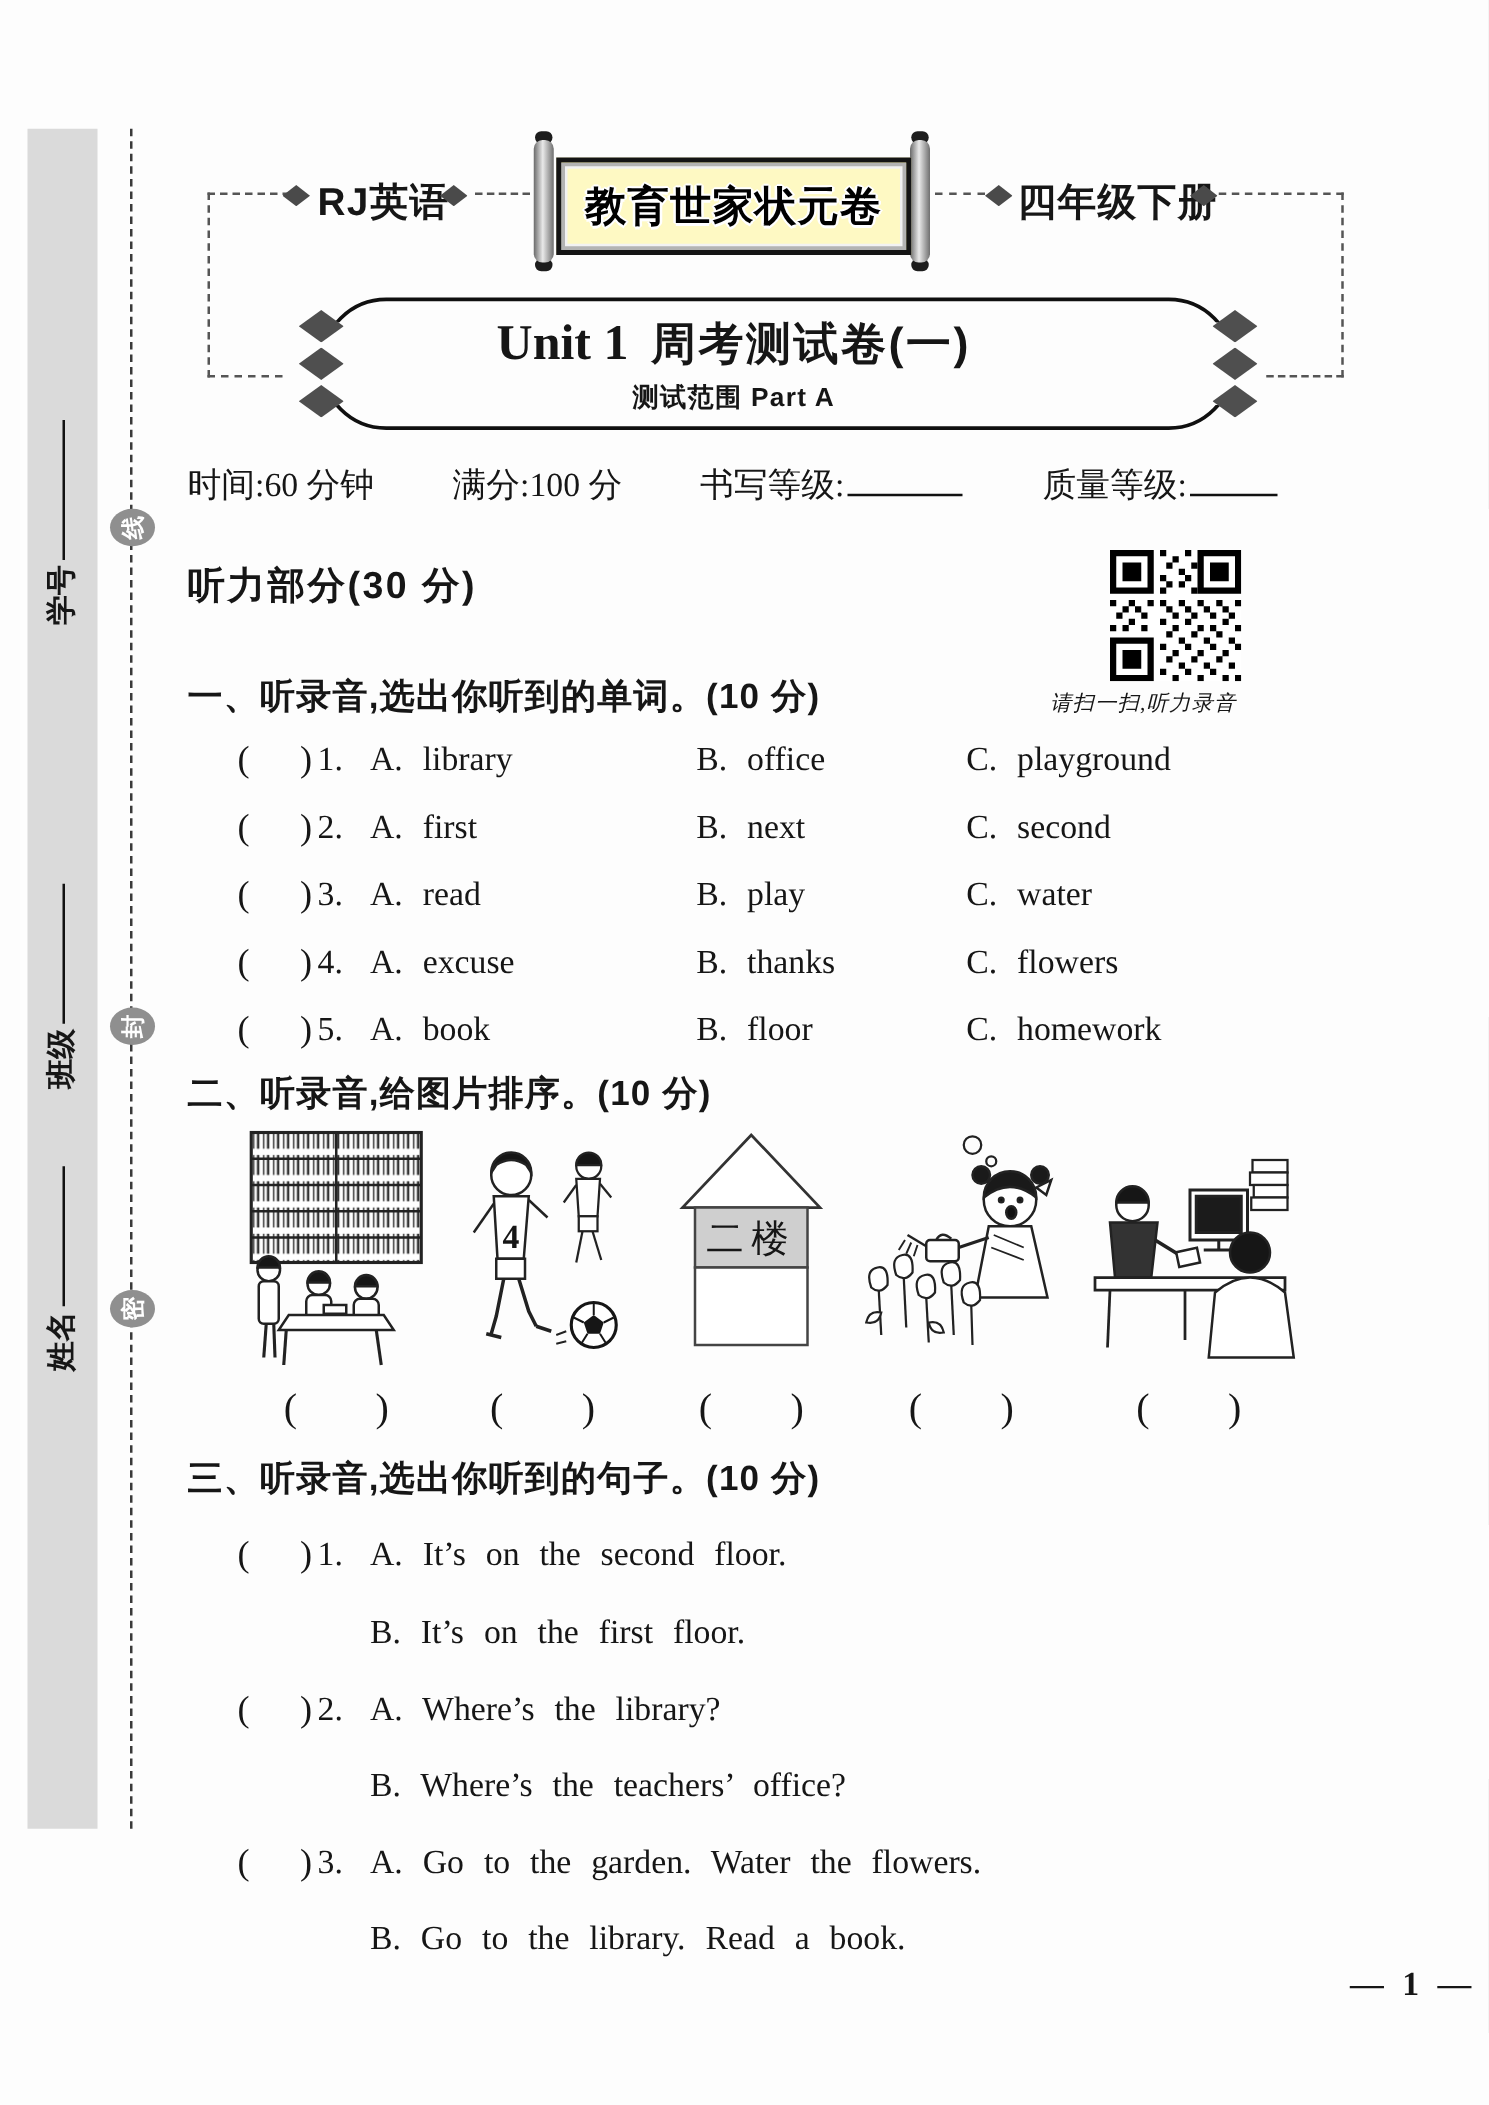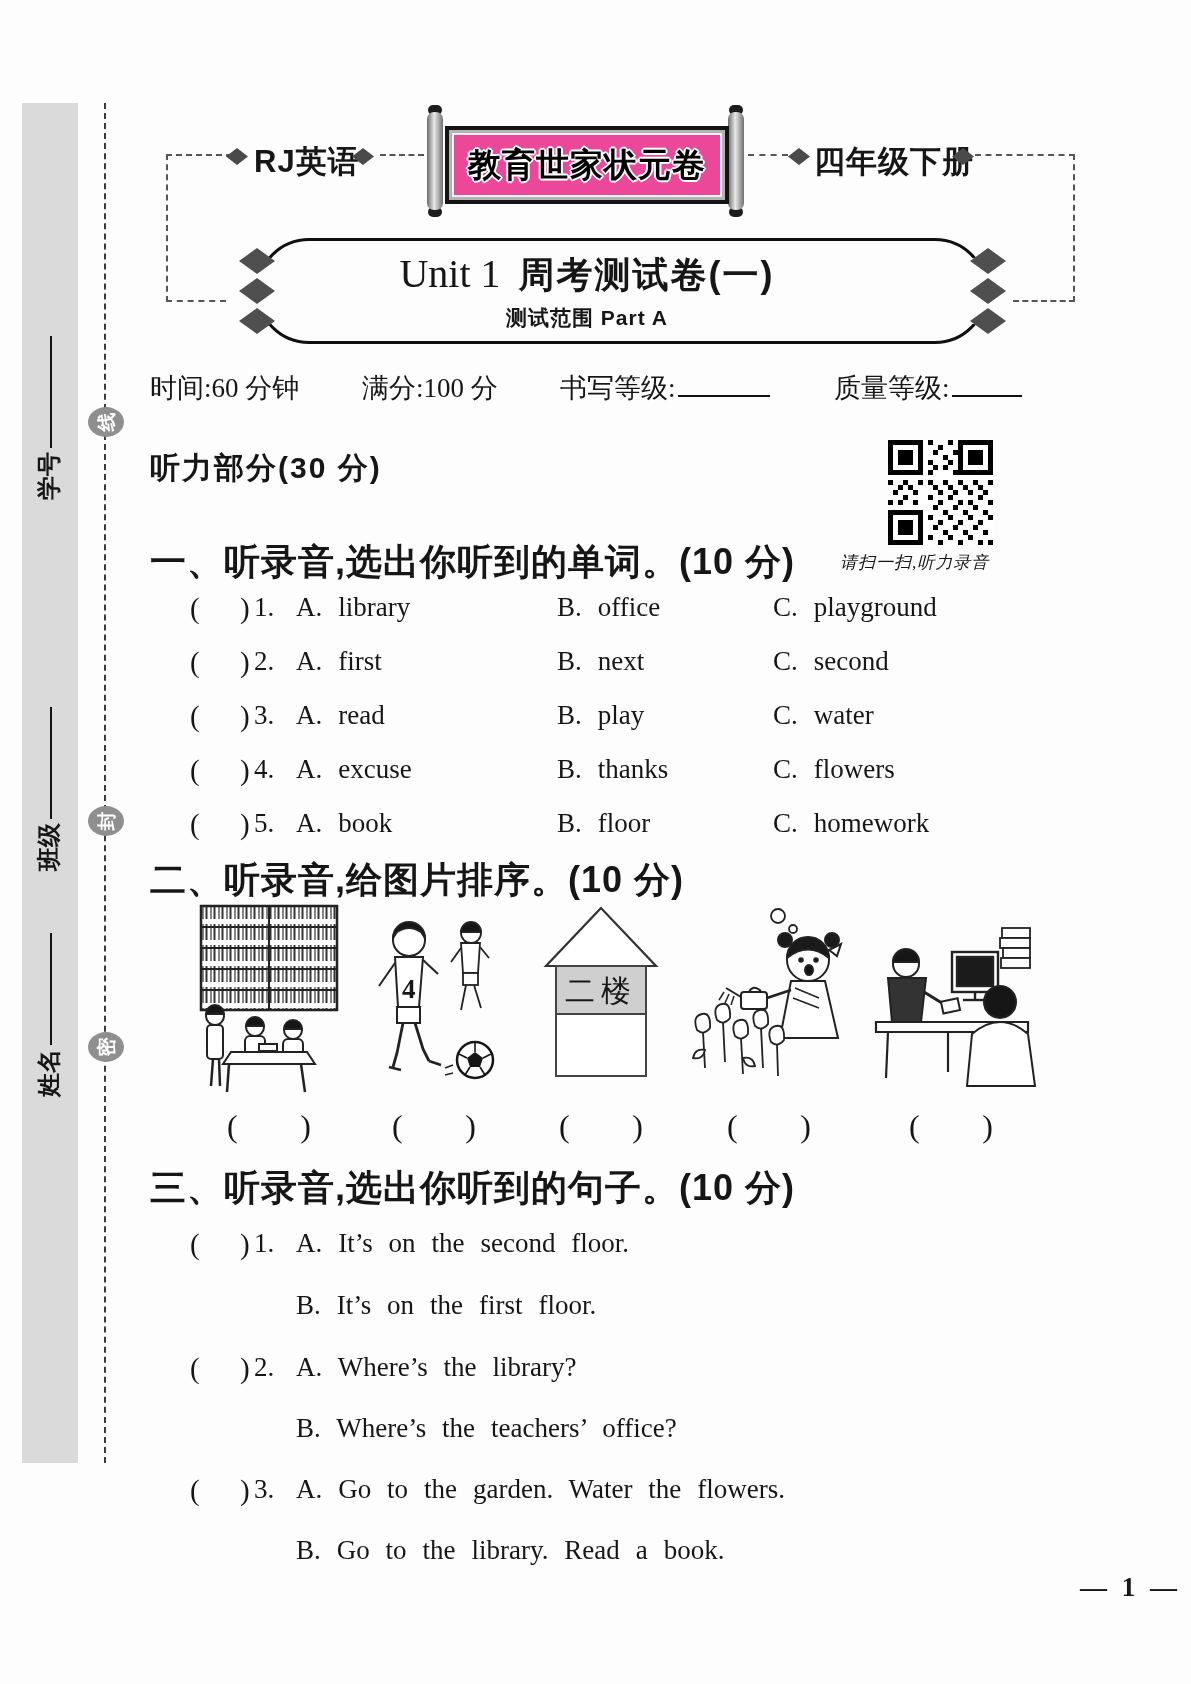--- a/index.html
+++ b/index.html
@@ -17,36 +17,36 @@
   .seal{width:36px;height:30px;background:#8f8f8f;border-radius:50%;display:flex;align-items:center;
         justify-content:center;color:#fff;font-weight:700;font-size:19px;}
   .seal span{transform:rotate(-90deg);display:block;}
   .dh{border-top:2px dashed #555;height:0;}
   .dv{border-left:2px dashed #555;width:0;}
   .dm-s{width:22px;height:17px;background:#4a4a4a;clip-path:polygon(50% 0,100% 50%,50% 100%,0 50%);}
   .dm-l{width:36px;height:26px;background:#4f4f4f;clip-path:polygon(50% 0,100% 50%,50% 100%,0 50%);}
   .tag{font-size:31px;font-weight:600;letter-spacing:1px;}
   .rod{width:16px;height:98px;background:linear-gradient(90deg,#6a6a6a,#e9e9e9 45%,#6f6f6f);border-radius:7px;}
   .knob{width:14px;height:10px;background:#1d1d1d;border-radius:5px;}
-  .scrollbody{width:276px;height:70px;background:#ec4899;border:4px solid #141414;
+  .scrollbody{width:276px;height:70px;background:#fef9c3;border:4px solid #141414;
       box-shadow:inset 0 0 0 3px #b3b3b3, inset 0 0 0 5px #f2f2f2;
       display:flex;align-items:center;justify-content:center;}
   .scrolltxt{font-size:33px;font-weight:800;letter-spacing:1px;color:#000;
       text-shadow:-2px 0 #fff,2px 0 #fff,0 -2px #fff,0 2px #fff,-1px -1px #fff,1px 1px #fff,1px -1px #fff,-1px 1px #fff;}
   .stadium{left:256px;top:238px;width:732px;height:106px;border:3.5px solid #101010;border-radius:53px;
       display:flex;flex-direction:column;align-items:center;justify-content:center;padding-right:70px;box-sizing:border-box;}
   .capmask{width:46px;height:66px;background:#fdfdfd;}
-  .title-en{font-size:40px;font-weight:400;}
+  .title-en{font-size:40px;font-weight:700;}
   .title-cn{font-size:36px;font-weight:800;margin-left:18px;letter-spacing:2px;}
   .subtitle{font-size:21px;font-weight:700;margin-top:4px;letter-spacing:1px;}
   
   .meta{font-size:27px;white-space:nowrap;}
   .blank{display:inline-block;width:92px;border-bottom:2.5px solid #111;height:24px;margin-left:2px;}
   .parttitle{font-size:30px;font-weight:800;letter-spacing:2px;}
-  .sechead{font-size:36px;font-weight:800;letter-spacing:1px;white-space:nowrap;}
+  .sechead{font-size:28px;font-weight:800;letter-spacing:1px;white-space:nowrap;}
   .qrcap{font-size:17px;font-style:italic;letter-spacing:1px;}
   
   .q1row{display:grid;grid-template-columns:50px 14px 42px 261px 216px auto;font-size:27px;white-space:nowrap;}
   .q3row{display:grid;grid-template-columns:50px 14px 42px auto;font-size:27px;white-space:nowrap;}
   .paren{font-size:29px;}
   .imgparen{display:flex;justify-content:space-between;width:84px;font-size:32px;}
   .boption{font-size:27px;white-space:nowrap;}
   .pagenum{font-size:27px;font-weight:700;letter-spacing:4px;}
   svg text{font-family:"Liberation Serif",serif;}
 </style>

